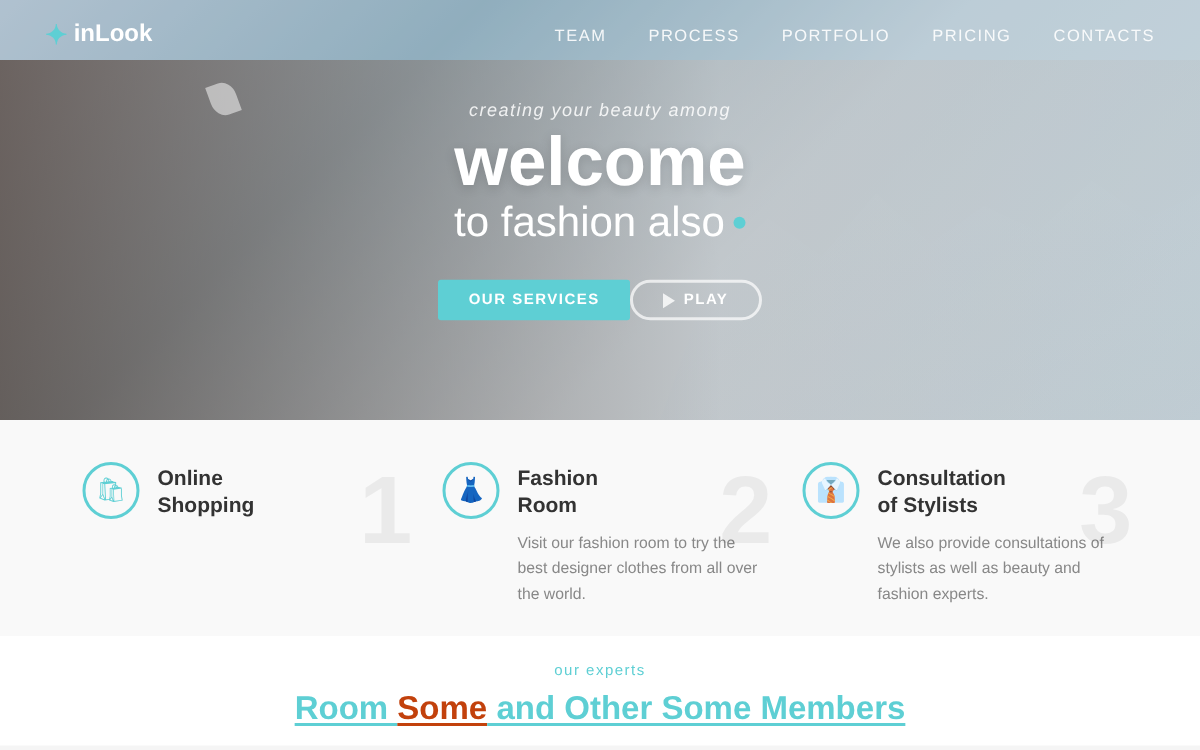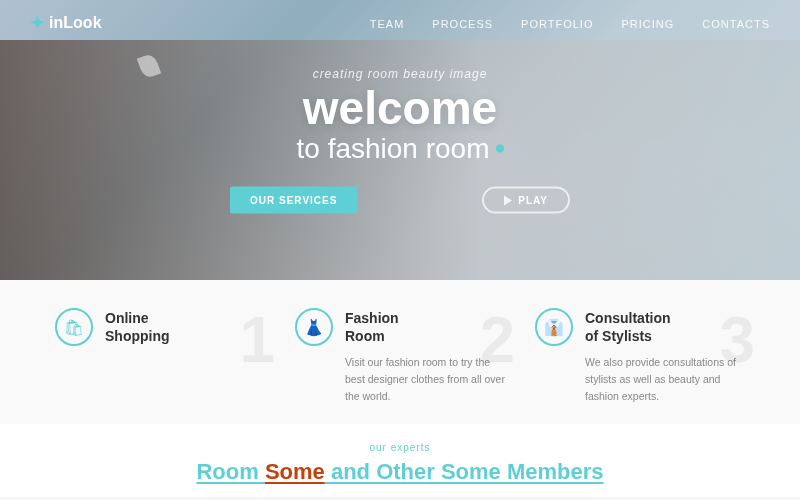--- a/index.html
+++ b/index.html
@@ -104,21 +104,21 @@
     }
     .hero-dot {
       width: 8px;
       height: 8px;
       background: #5ecfd4;
       border-radius: 50%;
       display: inline-block;
     }
     .hero-buttons {
       display: flex;
-      justify-content: space-between;
+      justify-content: center;
     }
     .btn-services {
       background: #5ecfd4;
       color: #fff;
       border: none;
       padding: 8px 20px;
       font-size: 10px;
       font-weight: bold;
       letter-spacing: 1px;
       text-transform: uppercase;
@@ -269,24 +269,24 @@
 </nav>
 
 <section class="hero">
   <div class="hero-bg">
     <div class="hero-overlay"></div>
     <div class="hero-city"></div>
     <div class="hero-figure"></div>
     <div class="hero-leaf"></div>
   </div>
   <div class="hero-content">
-    <p class="hero-tagline">creating room beauty image</p>
+    <p class="hero-tagline">creating your beauty among</p>
     <h1 class="hero-title-main">welcome</h1>
     <div class="hero-title-sub">
-      <span>to fashion room</span>
+      <span>to fashion also</span>
       <span class="hero-dot"></span>
     </div>
     <div class="hero-buttons">
       <button class="btn-services">OUR SERVICES</button>
       <button class="btn-play">
         <span class="play-triangle"></span>
         <span>PLAY</span>
       </button>
     </div>
   </div>

